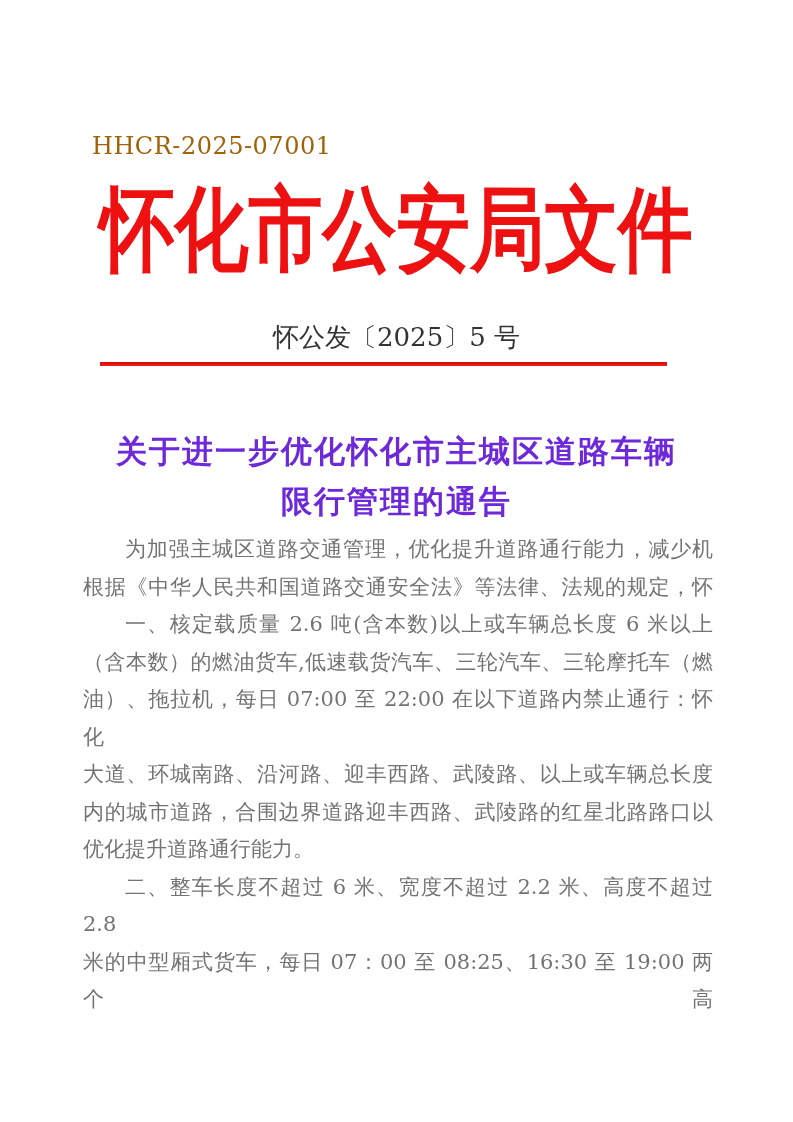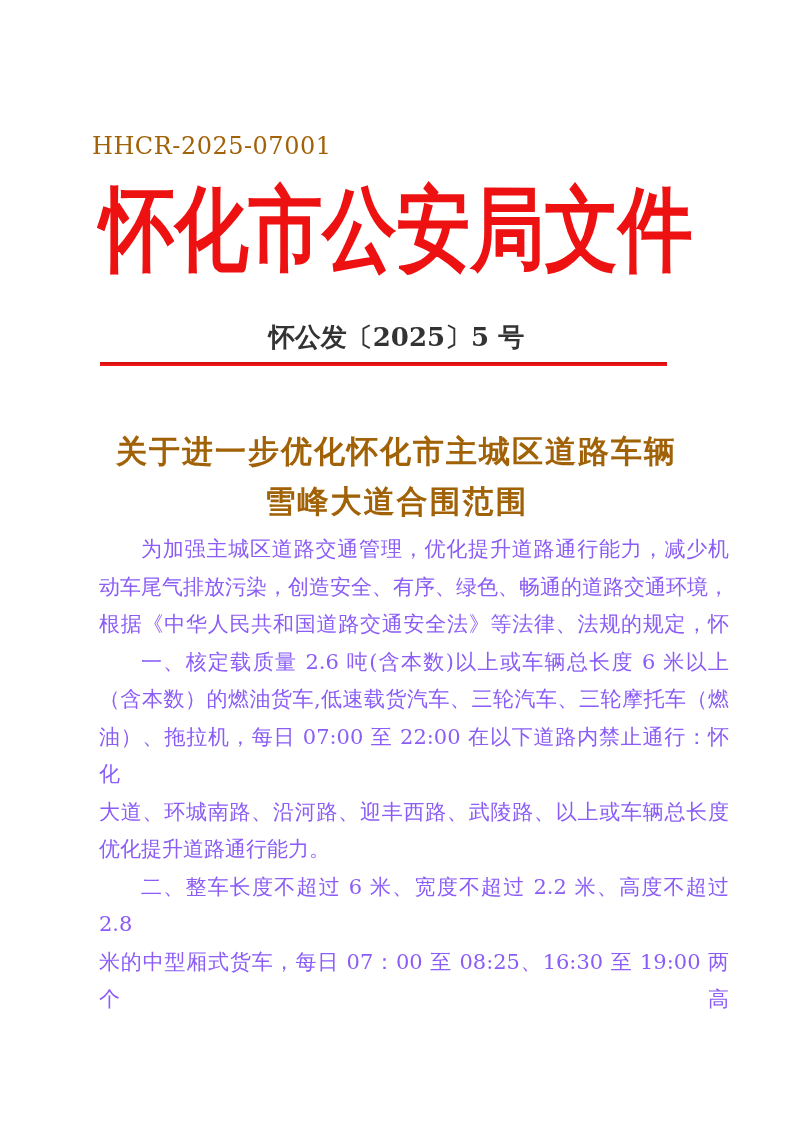--- a/index.html
+++ b/index.html
@@ -45,21 +45,20 @@
 
   .doc-number {
     position: absolute;
     top: 320px;
     left: 0;
     width: 100%;
     text-align: center;
     font-size: 26px;
     color: #333333;
     font-family: "DejaVu Serif", serif;
-    font-weight: bold;
   }
 
   .red-rule {
     position: absolute;
     left: 100px;
     top: 362px;
     width: 567px;
     height: 4px;
     background: linear-gradient(to bottom, #c90d0d 0%, #ff1a1a 100%);
   }
@@ -67,33 +66,33 @@
   .notice-title {
     position: absolute;
     top: 427px;
     left: 0;
     width: 100%;
     text-align: center;
     font-weight: bold;
     font-size: 31px;
     line-height: 50px;
     letter-spacing: 2px;
-    color: #a16207;
+    color: #6d28d9;
     font-family: "Liberation Sans", "DejaVu Sans", sans-serif;
   }
   .notice-title .t-line { display: block; }
 
   .doc-body {
     position: absolute;
-    left: 99px;
+    left: 83px;
     top: 531px;
     width: 630px;
     font-size: 21px;
     line-height: 37.5px;
-    color: #8b5cf6;
+    color: #737373;
     font-family: "DejaVu Serif", "Liberation Serif", serif;
   }
   .doc-body .line {
     text-align: left;
     white-space: nowrap;
   }
   .doc-body .line.fill {
     white-space: normal;
     text-align: justify;
     text-align-last: justify;
@@ -109,29 +108,29 @@
   <div class="doc-code">HHCR-2025-07001</div>
 
   <div class="agency-title">怀化市公安局文件</div>
 
   <div class="doc-number">怀公发〔2025〕5 号</div>
 
   <div class="red-rule"></div>
 
   <h1 class="notice-title">
     <span class="t-line">关于进一步优化怀化市主城区道路车辆</span>
-    <span class="t-line">雪峰大道合围范围</span>
+    <span class="t-line">限行管理的通告</span>
   </h1>
 
   <div class="doc-body">
     <div class="line indent fill">为加强主城区道路交通管理，优化提升道路通行能力，减少机</div>
-    <div class="line fill">动车尾气排放污染，创造安全、有序、绿色、畅通的道路交通环境，</div>
     <div class="line fill">根据《中华人民共和国道路交通安全法》等法律、法规的规定，怀</div>
     <div class="line indent fill">一、核定载质量 2.6 吨(含本数)以上或车辆总长度 6 米以上</div>
     <div class="line fill">（含本数）的燃油货车,低速载货汽车、三轮汽车、三轮摩托车（燃</div>
     <div class="line fill">油）、拖拉机，每日 07:00 至 22:00 在以下道路内禁止通行：怀化</div>
     <div class="line fill">大道、环城南路、沿河路、迎丰西路、武陵路、以上或车辆总长度</div>
+    <div class="line fill">内的城市道路，合围边界道路迎丰西路、武陵路的红星北路路口以</div>
     <div class="line">优化提升道路通行能力。</div>
     <div class="line indent fill">二、整车长度不超过 6 米、宽度不超过 2.2 米、高度不超过 2.8</div>
     <div class="line fill">米的中型厢式货车，每日 07：00 至 08:25、16:30 至 19:00 两个高</div>
   </div>
 
 </div>
 
 </body></html>

